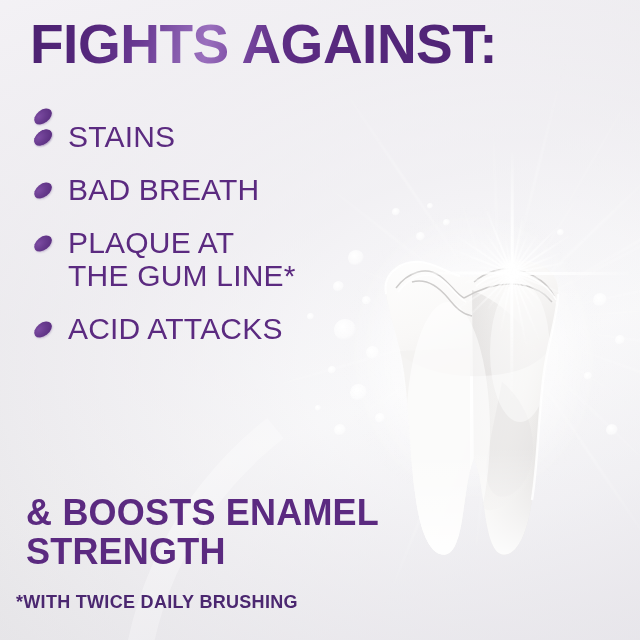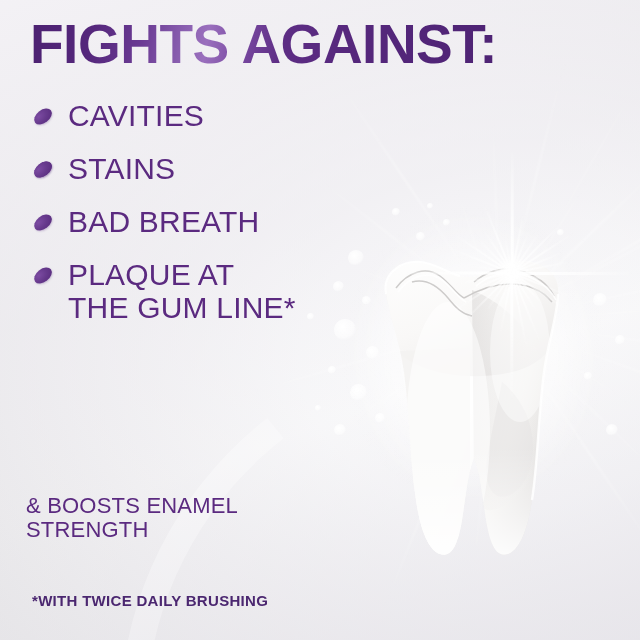--- a/index.html
+++ b/index.html
@@ -96,26 +96,26 @@
     box-shadow:0 1px 2px rgba(90,50,130,.28);
   }
   .li-text{
     font-size:30px;font-weight:500;color:#5b2a80;
     line-height:1.07;letter-spacing:.2px;white-space:pre-line;
   }
   .li.two-line .li-text{line-height:1.08;}
 
   .boost{
     position:absolute;left:26px;top:494px;width:360px;
-    font-size:22px;font-weight:400;color:#5b2a80;line-height:1.08;letter-spacing:.2px;
+    font-size:36px;font-weight:700;color:#5b2a80;line-height:1.08;letter-spacing:.2px;
     white-space:pre-line;
   }
   .footnote{
-    position:absolute;left:32px;top:592px;
-    font-size:15px;font-weight:bold;color:#4b2770;letter-spacing:.3px;white-space:nowrap;
+    position:absolute;left:16px;top:592px;
+    font-size:18px;font-weight:bold;color:#4b2770;letter-spacing:.3px;white-space:nowrap;
   }
 </style>
 </head>
 <body>
 
 <div id="poster">
 
   <div class="bg-base"></div>
   <div class="arcs">
     <div class="arc a1"></div>
@@ -314,26 +314,27 @@
       <div class="sp-ray" style="width: 35px; opacity: 0.75; transform: rotate(259deg);"></div>
       <div class="sp-ray" style="width: 64px; opacity: 0.75; transform: rotate(281deg);"></div>
       <div class="sp-ray" style="width: 47px; opacity: 0.75; transform: rotate(304deg);"></div>
       <div class="sp-ray" style="width: 76px; opacity: 0.75; transform: rotate(327deg);"></div>
       <div class="sp-ray" style="width: 59px; opacity: 0.75; transform: rotate(349deg);"></div>
     </div>
 
   <div class="title">FIGHTS AGAINST:</div>
 
   <div class="list" id="benefit-list">
-      <div class="li"><span class="bullet"></span><span class="li-text">CAVITIES</span></div>
+      <div class="li"><span class="bullet"></span></div>
       <div class="li"><span class="bullet"></span></div>
       <div class="li"><span class="bullet"></span><span class="li-text">STAINS</span></div>
       <div class="li"><span class="bullet"></span><span class="li-text">BAD BREATH</span></div>
       <div class="li two-line"><span class="bullet"></span><span class="li-text">PLAQUE AT
 THE GUM LINE*</span></div>
+      <div class="li"><span class="bullet"></span><span class="li-text">ACID ATTACKS</span></div>
     </div>
 
   <div class="boost">&amp; BOOSTS ENAMEL
 STRENGTH</div>
 
   <div class="footnote">*WITH TWICE DAILY BRUSHING</div>
 
 </div>
 
 </body></html>

